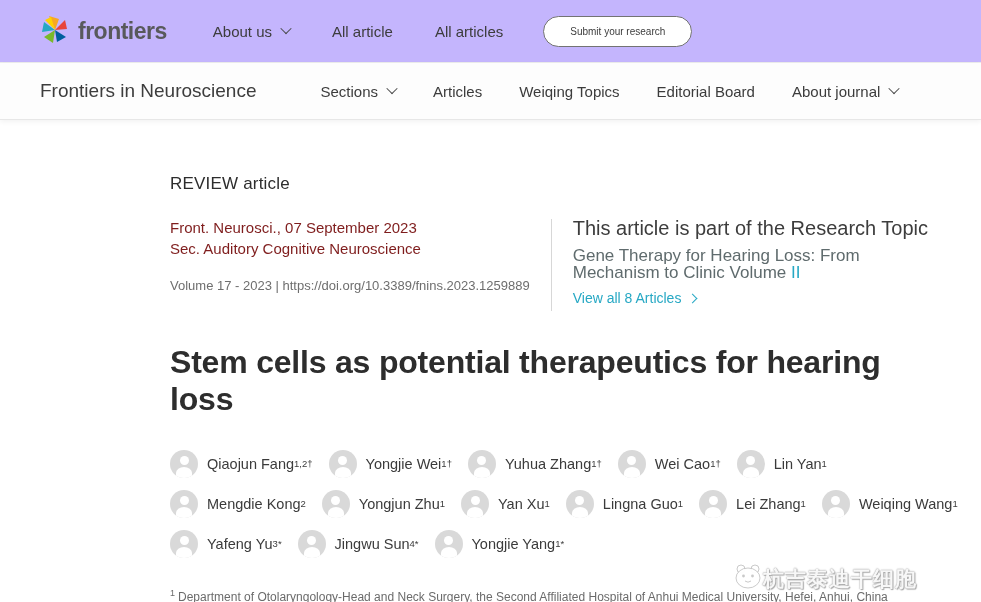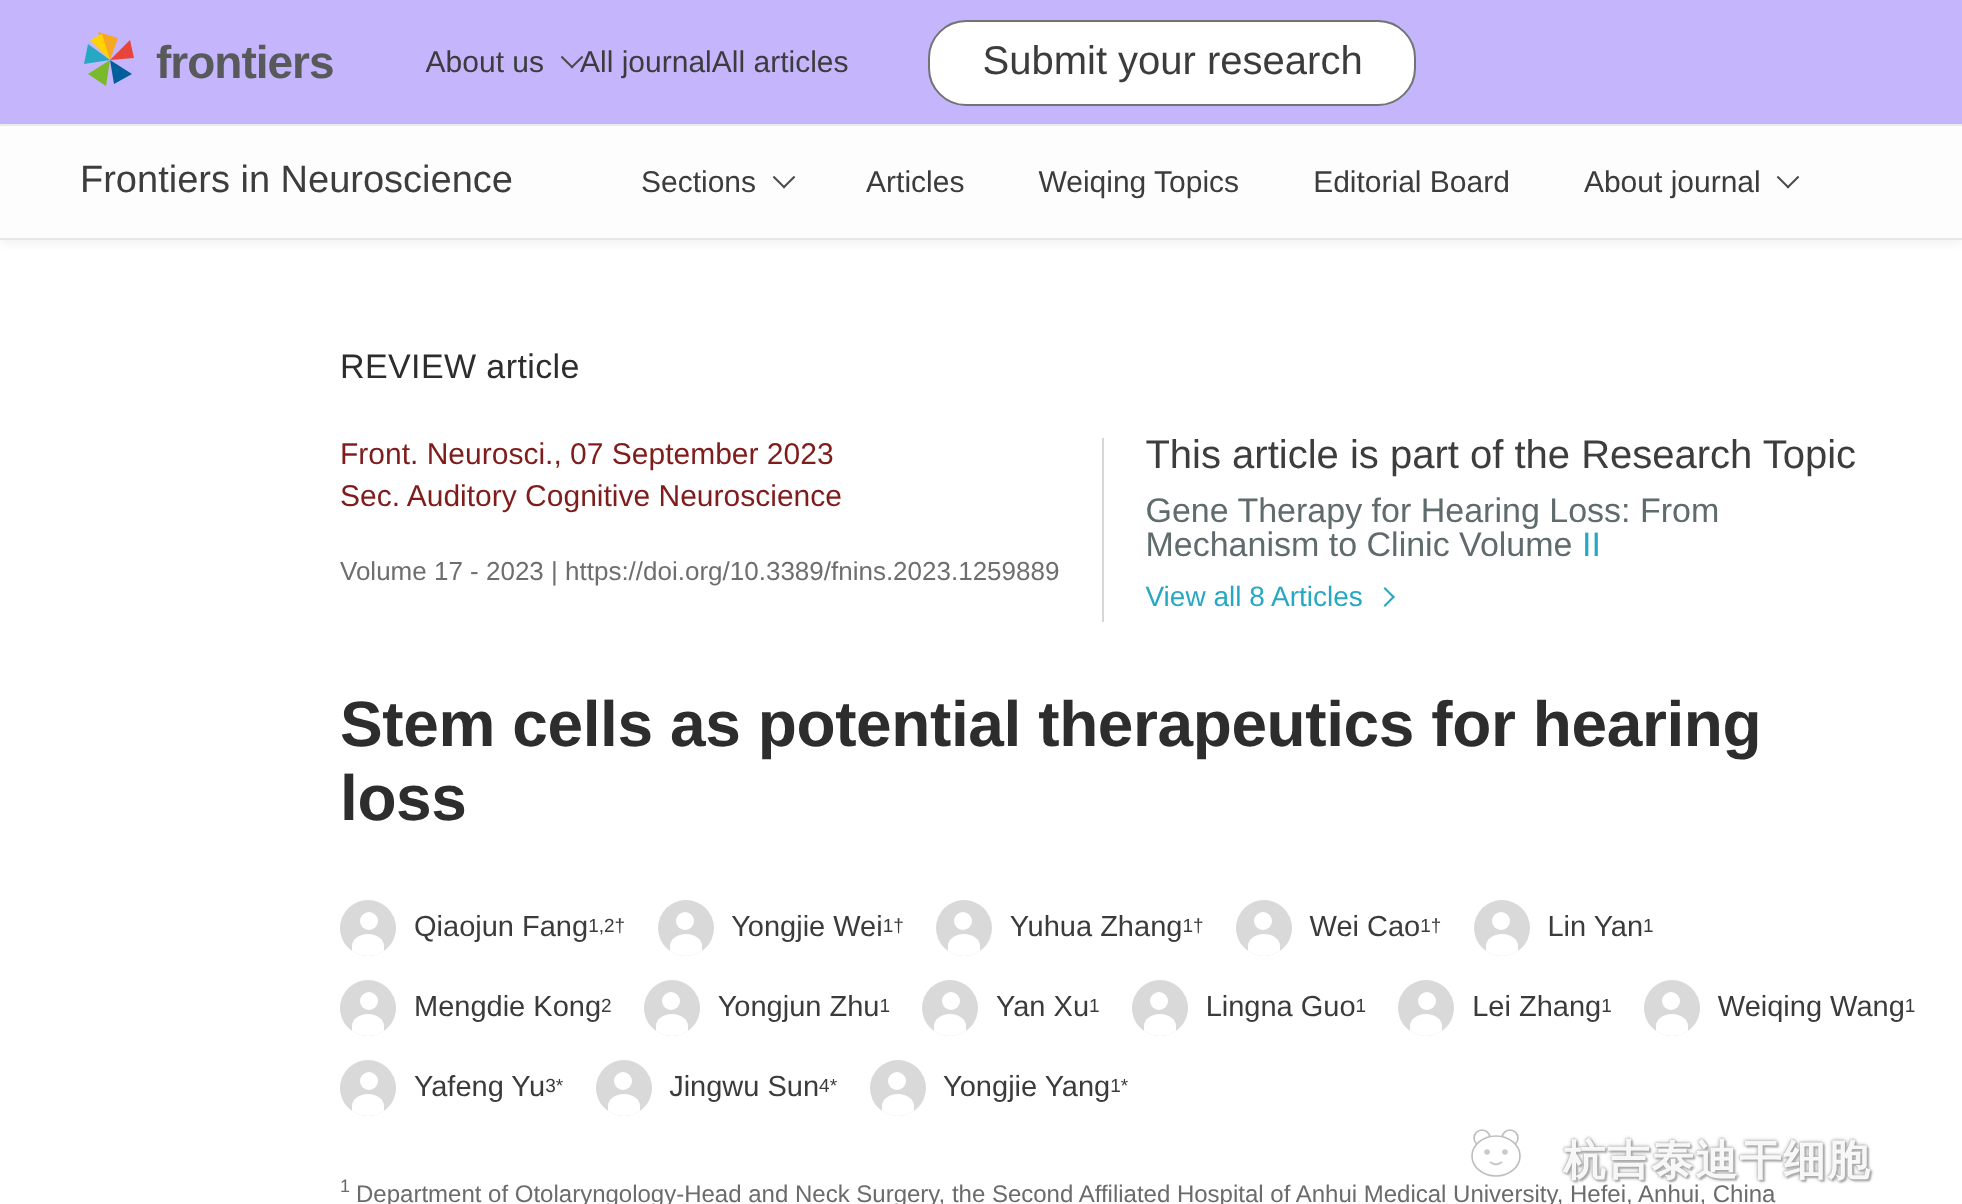--- a/index.html
+++ b/index.html
@@ -4,26 +4,26 @@
 <style>
   * { margin:0; padding:0; box-sizing:border-box; }
   html,body { width:981px; height:602px; overflow:hidden; background:#fff;
     font-family:"Liberation Sans", sans-serif; color:#3c3c3c; position:relative; }
 
   
   .top-nav { height:63px; display:flex; align-items:center; padding:0 40px;
     background:#c4b5fd; border-bottom:1px solid #ececec; }
   .brand { display:flex; align-items:center; gap:8px; }
   .brand-text { font-size:23px; font-weight:bold; color:#58595b; letter-spacing:-0.5px; }
-  .top-links { display:flex; align-items:center; margin-left:46px; }
+  .top-links { display:flex; align-items:center; gap:42px; margin-left:46px; }
   .nav-link { font-size:15px; color:#3c3c3c; cursor:pointer; display:flex; align-items:center; }
   .chev { width:8px; height:8px; border-right:1.6px solid #4a4a4a; border-bottom:1.6px solid #4a4a4a;
     display:inline-block; transform:rotate(45deg) translate(-1px,-1px); margin-left:10px; margin-top:-3px; }
   .submit-btn { margin-left:40px; border:1px solid #737373; border-radius:19px; background:#fff;
-    padding:9px 26px; font-size:20px; color:#3c3c3c; font-family:inherit; cursor:pointer; }
+    padding:9px 26px; font-size:10px; color:#3c3c3c; font-family:inherit; cursor:pointer; }
 
   
   .journal-nav { height:57px; display:flex; align-items:center; padding:0 40px;
     background:#fdfdfd; border-bottom:1px solid #e7e7e7; box-shadow:0 2px 5px rgba(0,0,0,0.05); }
   .journal-title { font-size:19px; color:#3d3d3d; }
   .journal-links { display:flex; align-items:center; gap:37px; margin-left:64px; }
 
   
   .content { padding:0 40px 0 170px; }
   .review-label { margin-top:54px; font-size:17px; font-weight:500; color:#2d2d2d; letter-spacing:0.2px; }
@@ -51,21 +51,21 @@
   .avatar .body { position:absolute; left:6px; top:17px; width:16px; height:12px; border-radius:50% 50% 0 0; background:#fff; }
   .author-name { font-size:14.5px; color:#3b3b3b; }
   .author-sup { font-size:9.5px; color:#3b3b3b; position:relative; top:-1px; }
 
   
   .affiliations { margin-top:27px; width:800px; }
   .affil { font-size:12px; color:#6b6b6b; line-height:17px; }
   .affil sup { font-size:9px; margin-right:3px; }
 
   
-  .watermark { position:absolute; left:733px; top:564px; display:flex; align-items:center; gap:19px; z-index:5; pointer-events:none; }
+  .watermark { position:absolute; left:733px; top:564px; display:flex; align-items:center; gap:0; z-index:5; pointer-events:none; }
   .wm-text { font-size:21px; font-weight:bold; color:rgba(255,255,255,0.92);
     text-shadow:0 0 1px #9b9b9b, 0 0 2px #b5b5b5, 1px 1px 1px #a9a9a9; letter-spacing:1px; white-space:nowrap; }
 </style>
 </head>
 <body>
 
 <div class="top-nav">
   <div class="brand">
     <span>
       <svg width="30" height="30" viewBox="0 0 30 30">
@@ -78,21 +78,21 @@
       </svg>
     </span>
     <span class="brand-text">frontiers</span>
   </div>
   <div class="top-links">
     <span class="nav-link">
       <span>About us</span>
       <i class="chev"></i>
     </span>
     <span class="nav-link">
-      <span>All journal</span>
+      <span>All article</span>
     </span>
     <span class="nav-link">
       <span>All articles</span>
     </span>
   </div>
   <button class="submit-btn">Submit your research</button>
 </div>
 
 <div class="journal-nav">
   <span class="journal-title">Frontiers in Neuroscience</span>

